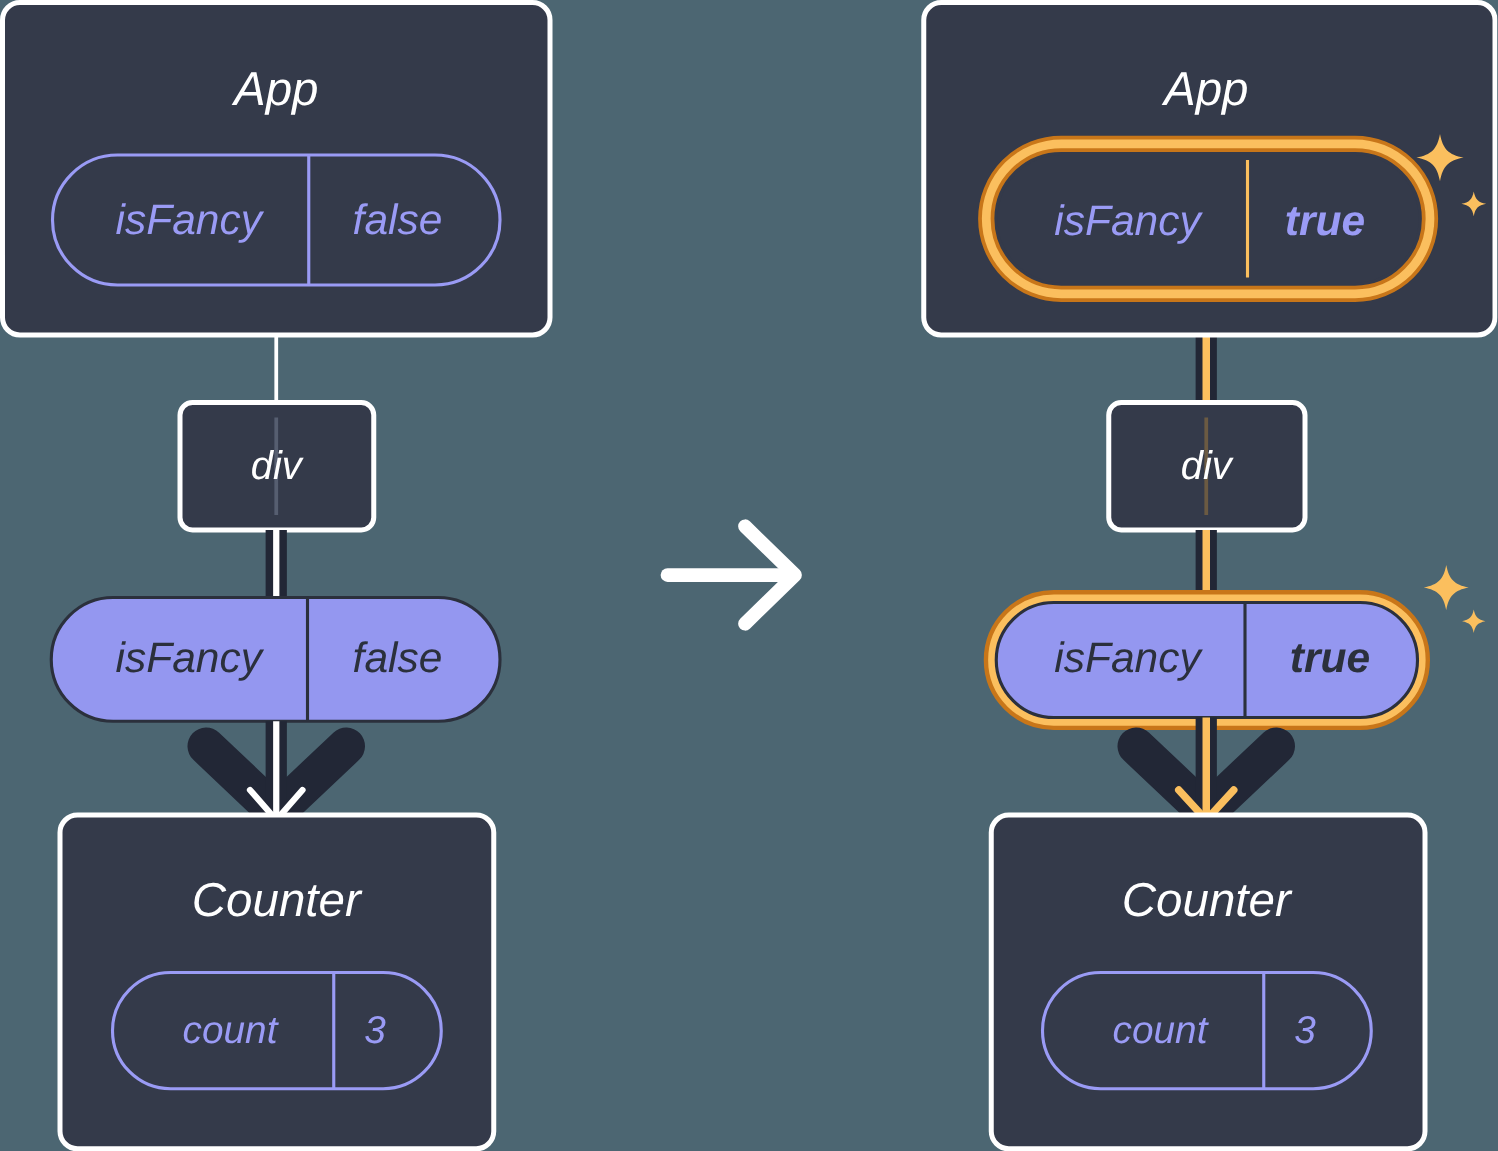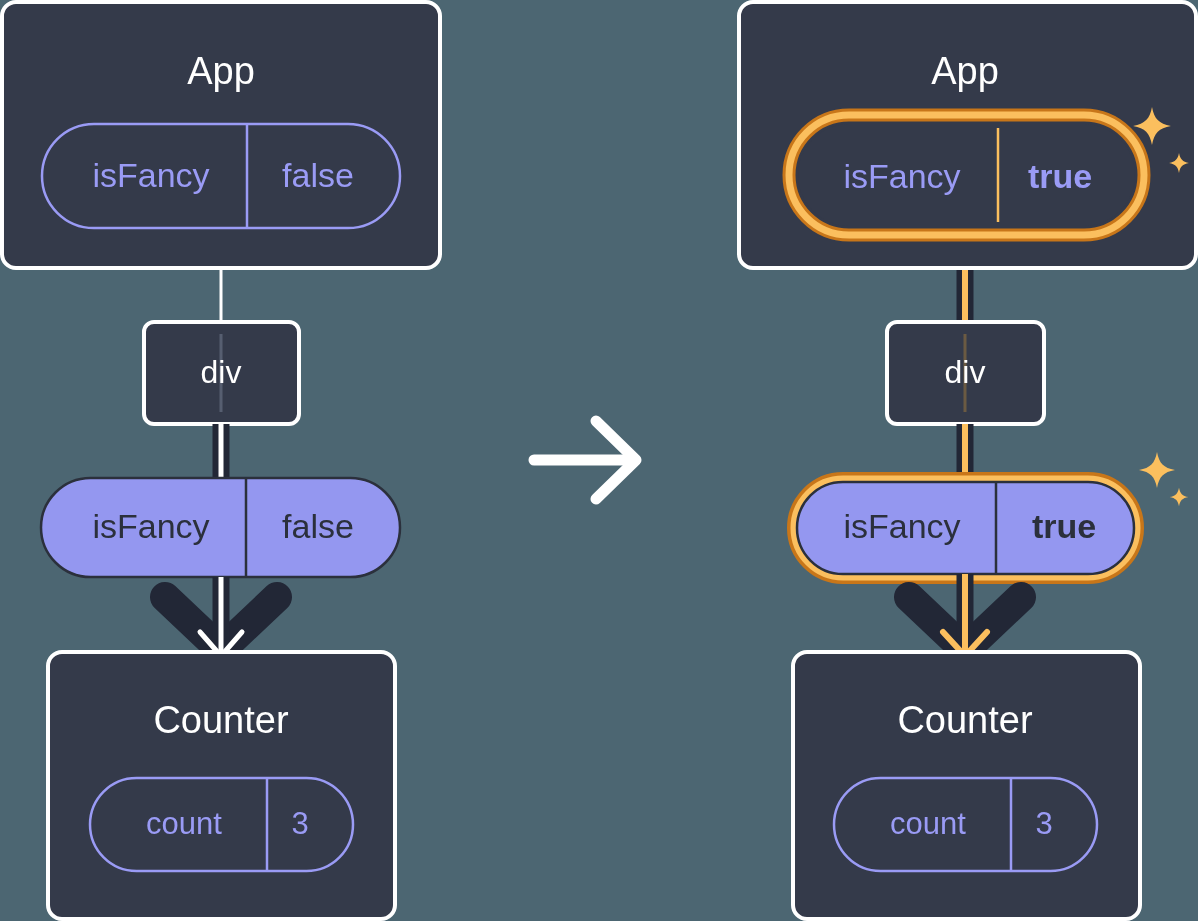--- a/index.html
+++ b/index.html
@@ -10,20 +10,21 @@
   body {
     width: 1198px;
     height: 921px;
     font-family: "Liberation Sans", sans-serif;
     overflow: hidden;
   }
   .stage {
     position: relative;
     width: 1198px;
     height: 786px;
+    font-style: italic;
   }
   svg.diagram {
     position: absolute;
     inset: 0;
     width: 1198px;
     height: 921px;
     display: block;
   }
   
   .t-title {

